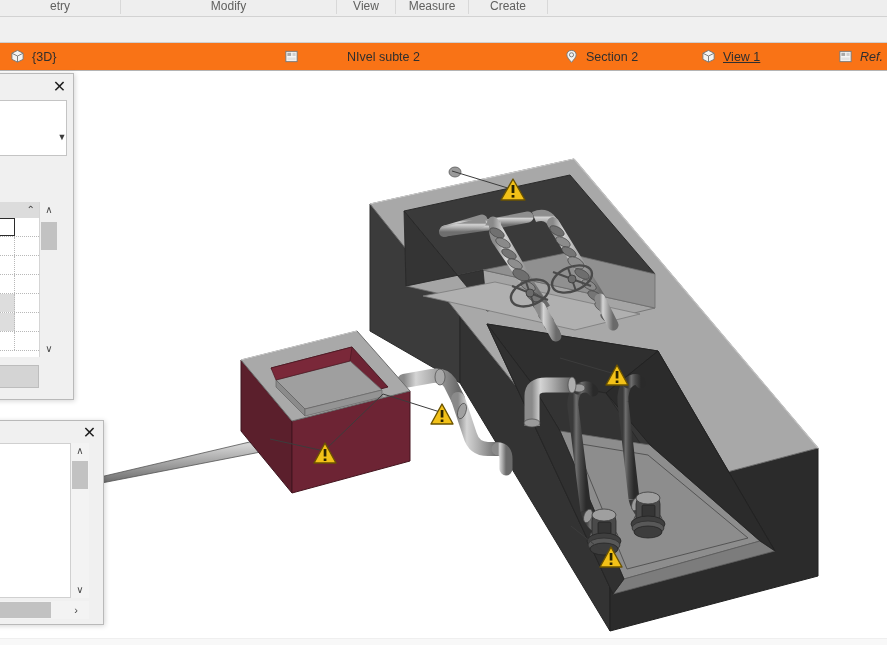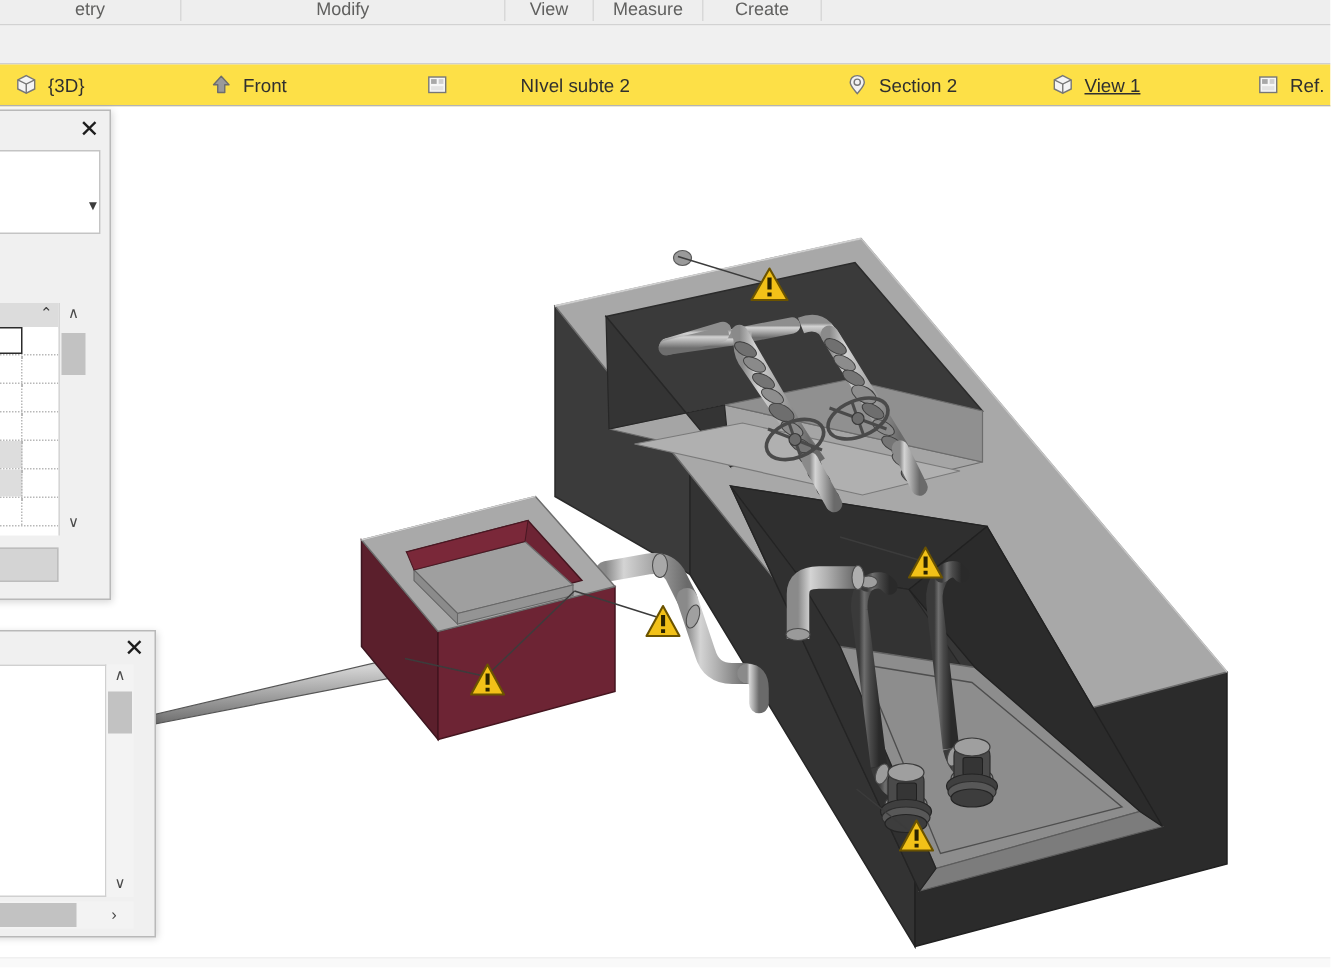--- a/index.html
+++ b/index.html
@@ -50,21 +50,21 @@
     width: 887px; height: 25px;
     background: #f0f0f0;
     border-bottom: 1px solid #cfcfcf;
   }
 
   
   #view-tab-bar {
     position: absolute;
     left: 0; top: 43px;
     width: 887px; height: 27px;
-    background: #fde047;
+    background: #f97316;
     border-bottom: 1px solid #b4b4b4;
     overflow: hidden;
   }
   .view-tab {
     position: absolute;
     top: 0;
     height: 27px;
     display: flex;
     align-items: center;
     gap: 7px;
@@ -322,26 +322,20 @@
 <div id="options-bar"></div>
 
 <div id="view-tab-bar">
     <div class="view-tab" style="left: 0px; width: 130px;">
       <svg class="tab-icon" viewBox="0 0 16 16">
         <path d="M8 1.5 L14 4.5 L14 11 L8 14 L2 11 L2 4.5 Z" fill="#f4f4f4" stroke="#777" stroke-width="1"></path>
         <path d="M2 4.5 L8 7.5 L14 4.5" fill="none" stroke="#777" stroke-width="1"></path>
         <path d="M8 7.5 L8 14" fill="none" stroke="#777" stroke-width="1"></path>
       </svg>
       <span>{3D}</span>
-    </div>
-    <div class="view-tab" style="left: 130px; width: 144px;">
-      <svg class="tab-icon" viewBox="0 0 16 16">
-        <path d="M8 2 L13.5 8 L10.5 8 L10.5 13.5 L5.5 13.5 L5.5 8 L2.5 8 Z" fill="#9a9a9a" stroke="#6d6d6d" stroke-width="1" stroke-linejoin="round"></path>
-      </svg>
-      <span>Front</span>
     </div>
     <div class="view-tab" style="left: 274px; width: 143px; gap: 48px;">
       <svg class="tab-icon" viewBox="0 0 16 16">
         <rect x="2" y="2.5" width="12" height="11" fill="#f6f6f6" stroke="#777" stroke-width="1"></rect>
         <rect x="3.6" y="4" width="4" height="3.4" fill="#a8a8a8"></rect>
         <rect x="9" y="4" width="3.4" height="3.4" fill="#cfcfcf"></rect>
         <rect x="3.6" y="9" width="8.8" height="3" fill="#e3e3e3"></rect>
       </svg>
       <span>NIvel subte 2</span>
     </div>
@@ -353,21 +347,21 @@
       <span>Section 2</span>
     </div>
     <div class="view-tab" style="left: 691px; width: 137px; text-decoration: underline;">
       <svg class="tab-icon" viewBox="0 0 16 16">
         <path d="M8 1.5 L14 4.5 L14 11 L8 14 L2 11 L2 4.5 Z" fill="#f4f4f4" stroke="#777" stroke-width="1"></path>
         <path d="M2 4.5 L8 7.5 L14 4.5" fill="none" stroke="#777" stroke-width="1"></path>
         <path d="M8 7.5 L8 14" fill="none" stroke="#777" stroke-width="1"></path>
       </svg>
       <span>View 1</span>
     </div>
-    <div class="view-tab" style="left: 828px; width: 59px;">
+    <div class="view-tab" style="left: 828px; width: 59px; font-style: italic;">
       <svg class="tab-icon" viewBox="0 0 16 16">
         <rect x="2" y="2.5" width="12" height="11" fill="#f6f6f6" stroke="#777" stroke-width="1"></rect>
         <rect x="3.6" y="4" width="4" height="3.4" fill="#a8a8a8"></rect>
         <rect x="9" y="4" width="3.4" height="3.4" fill="#cfcfcf"></rect>
         <rect x="3.6" y="9" width="8.8" height="3" fill="#e3e3e3"></rect>
       </svg>
       <span>Ref. </span>
     </div>
   </div>
 

